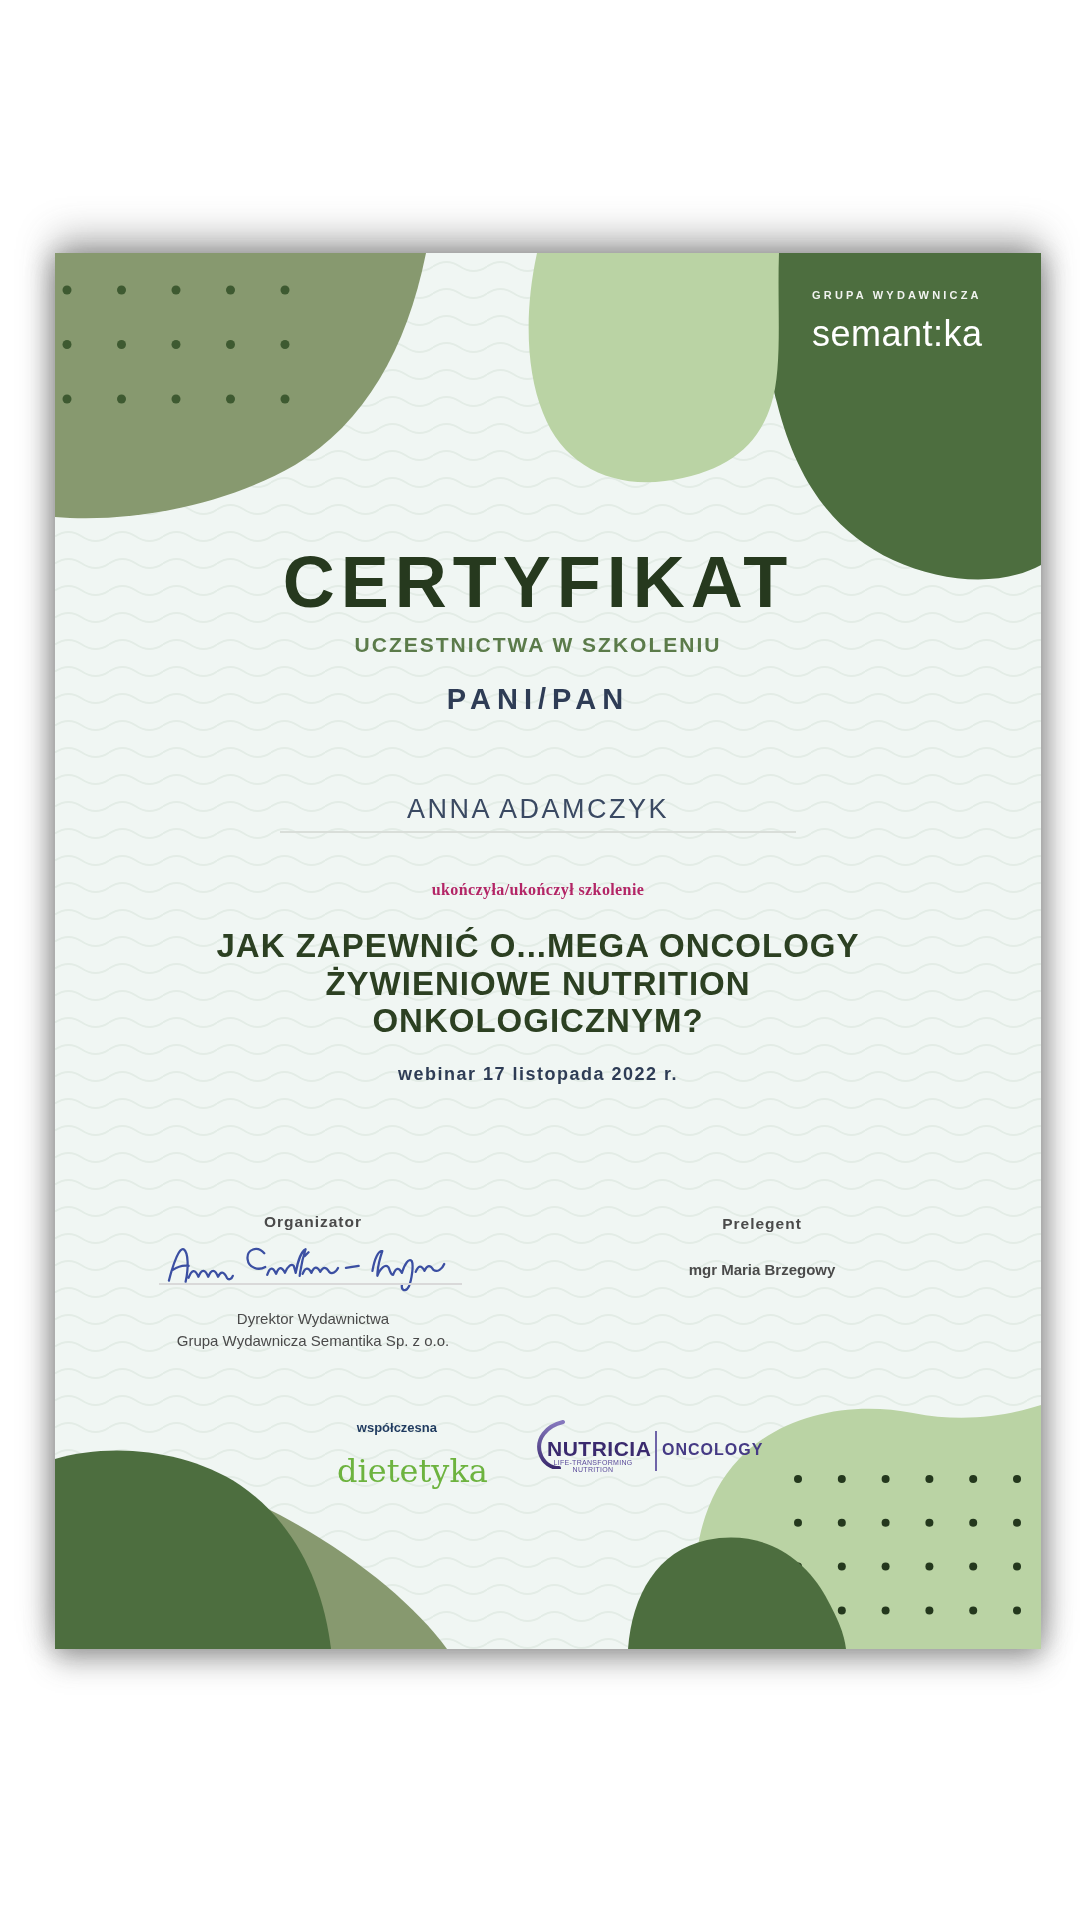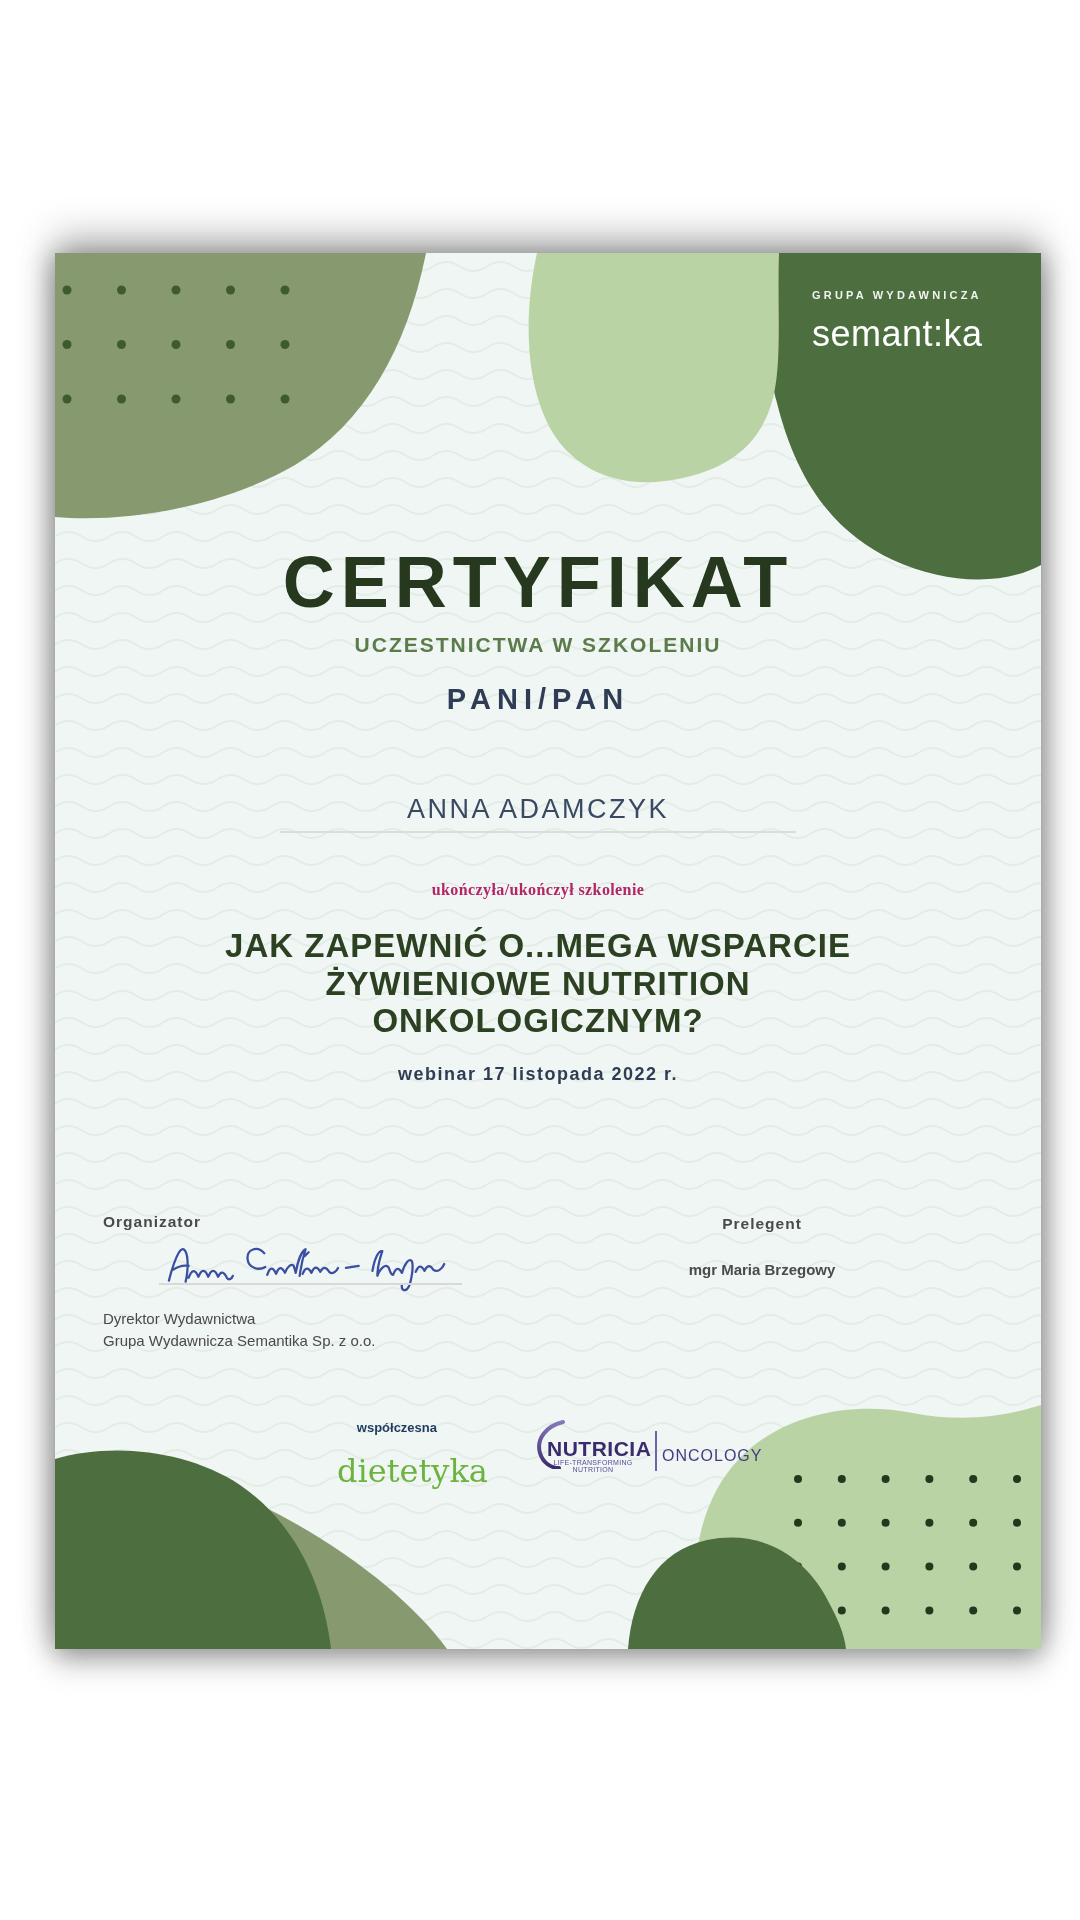--- a/index.html
+++ b/index.html
@@ -30,43 +30,43 @@
   
   .cert-title{top:288px;font-size:72px;font-weight:700;letter-spacing:6px;color:var(--heading);}
   .cert-sub{top:380px;font-size:21px;font-weight:700;letter-spacing:2px;color:var(--subheading);text-align:center;}
   .salutation{top:430px;font-size:29px;font-weight:700;letter-spacing:6px;color:var(--navy);}
   .recipient{top:541px;font-size:27px;font-weight:400;letter-spacing:2.5px;color:var(--name-color);}
   .name-rule{left:225px;top:578px;width:516px;height:2px;background:var(--rule);}
   .completion{top:628px;font-size:16px;font-weight:700;letter-spacing:.4px;color:var(--pink);font-family:Liberation Serif, serif;}
   .course{top:674px;font-size:33px;font-weight:700;letter-spacing:1px;line-height:1.14;color:var(--title-green);}
   .event-date{top:811px;font-size:18px;font-weight:700;letter-spacing:1.5px;color:var(--navy);}
   
-  .org-block{position:absolute;left:48px;width:440px;}
+  .org-block{position:absolute;left:38px;width:440px;text-align:center;}
   .sig-label{top:960px;font-size:15.5px;font-weight:700;letter-spacing:1px;color:var(--gray-text);}
   .sig-svg{position:absolute;left:108px;top:982px;width:295px;height:58px;}
   .sig-stroke{fill:none;stroke:var(--signature-blue);stroke-width:2.3;stroke-linecap:round;stroke-linejoin:round;}
   .sig-rule{left:104px;top:1030px;width:303px;height:2px;background:#d9d9d9;}
   .org-lines{top:1055px;font-size:15px;line-height:1.45;color:var(--gray-text);}
   .org-lines .b{font-weight:700;}
   .speaker-block{position:absolute;left:552px;width:310px;text-align:center;}
   .speaker-label{top:962px;font-size:15.5px;font-weight:700;letter-spacing:1px;color:var(--gray-text);}
   .speaker-name{top:1008px;font-size:15px;font-weight:700;color:var(--gray-text);}
   
   .dietetyka-top{position:absolute;left:222px;top:1167px;width:160px;text-align:right;
     font-size:13px;font-weight:700;color:var(--wspolczesna-navy);}
   .dietetyka-word{position:absolute;left:282px;top:1199px;width:170px;text-align:left;
     font-family:"DejaVu Serif", serif;font-size:32px;font-weight:400;color:var(--dietetyka-green);}
   .nutricia-arc{position:absolute;left:478px;top:1166px;width:34px;height:50px;}
   .nutricia-word{position:absolute;left:492px;top:1184px;font-size:21px;font-weight:700;
     letter-spacing:.5px;color:var(--nutricia-purple);}
   .nutricia-tag{position:absolute;left:482px;top:1206px;width:112px;text-align:center;
     font-size:7px;letter-spacing:.3px;color:#5a4a9a;}
   .nutricia-div{position:absolute;left:600px;top:1178px;width:2px;height:40px;background:#6f64a8;}
-  .oncology-word{position:absolute;left:607px;top:1188px;font-size:16px;font-weight:400;
-    letter-spacing:1px;color:var(--oncology-purple);margin-top:6px;}
+  .oncology-word{position:absolute;left:607px;top:1188px;font-size:16px;font-weight:700;
+    letter-spacing:1px;color:var(--oncology-purple);}
 </style>
 </head>
 <body>
 
 <div class="page">
 
   <svg class="decor" viewBox="0 0 986 1396" aria-hidden="true">
     <defs>
       <pattern id="wv" width="54" height="27" patternUnits="userSpaceOnUse">
         <path class="wave-line" d="M0 13.5 Q13.5 4.5 27 13.5 T54 13.5"></path>
@@ -140,21 +140,21 @@
   <div class="center-col cert-title">CERTYFIKAT</div>
   <div class="center-col cert-sub">UCZESTNICTWA W SZKOLENIU</div>
   <div class="center-col salutation">PANI/PAN</div>
 
   <div class="center-col recipient">ANNA ADAMCZYK</div>
   <div class="abs name-rule"></div>
 
   <div class="center-col completion">ukończyła/ukończył szkolenie</div>
 
   <div class="center-col course">
-    <div>JAK ZAPEWNIĆ O...MEGA WSPARCIE</div>
+    <div>JAK ZAPEWNIĆ O...MEGA ONCOLOGY</div>
     <div>ŻYWIENIOWE NUTRITION</div>
     <div>ONKOLOGICZNYM?</div>
   </div>
 
   <div class="center-col event-date">webinar 17 listopada 2022 r.</div>
 
   <div class="org-block sig-label">Organizator</div>
   <svg class="sig-svg" viewBox="0 0 300 58" aria-hidden="true">
     <path class="sig-stroke" d="M6 46 C11 26 17 12 21 14 C26 17 26 34 23 47 M10 35 C16 31 22 30 26 31
       M26 43 Q31 30 36 42 Q41 30 46 42 Q51 30 56 42 Q60 33 65 43 C67 46 70 44 71 41"></path>

